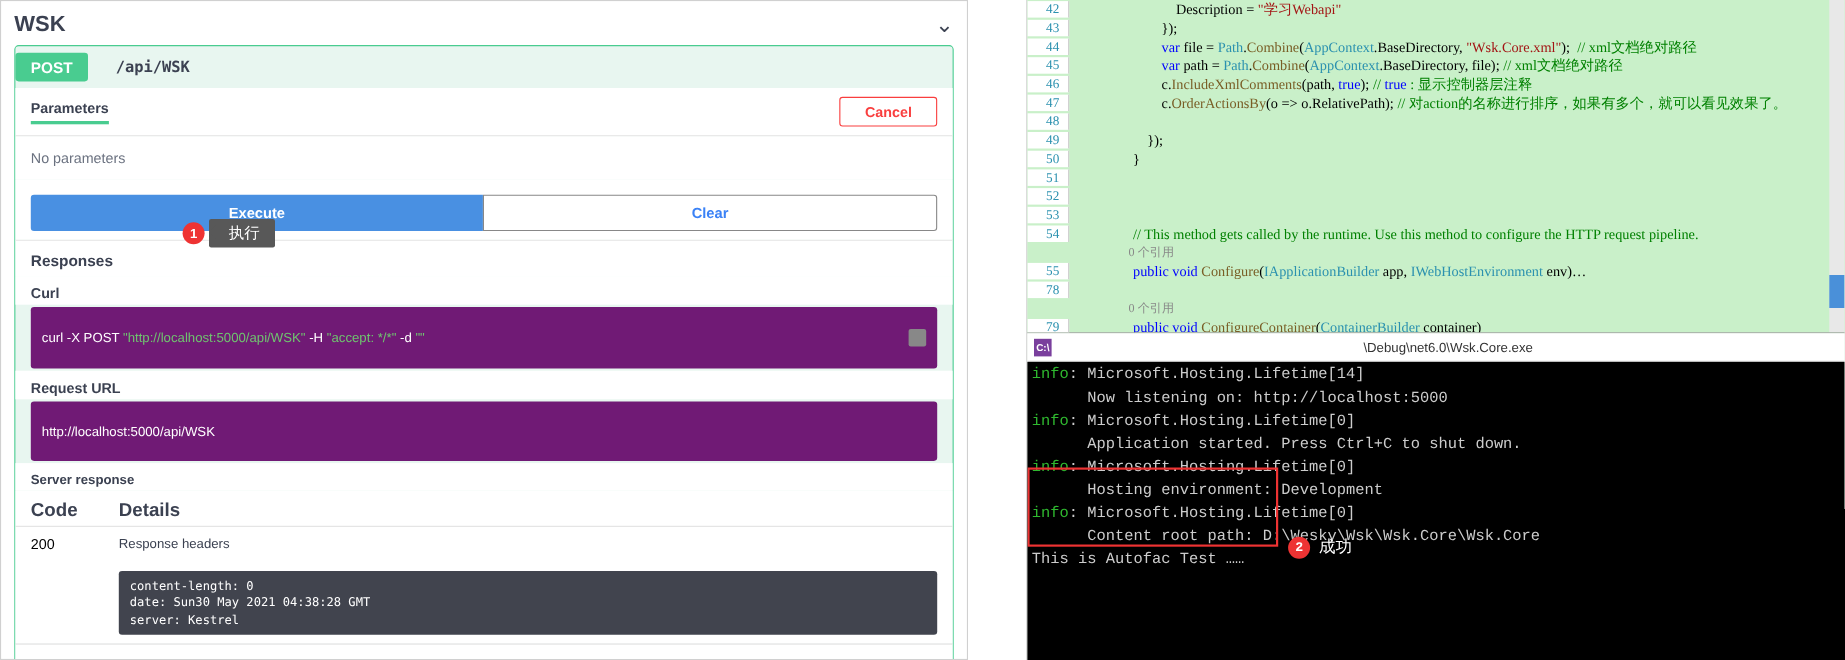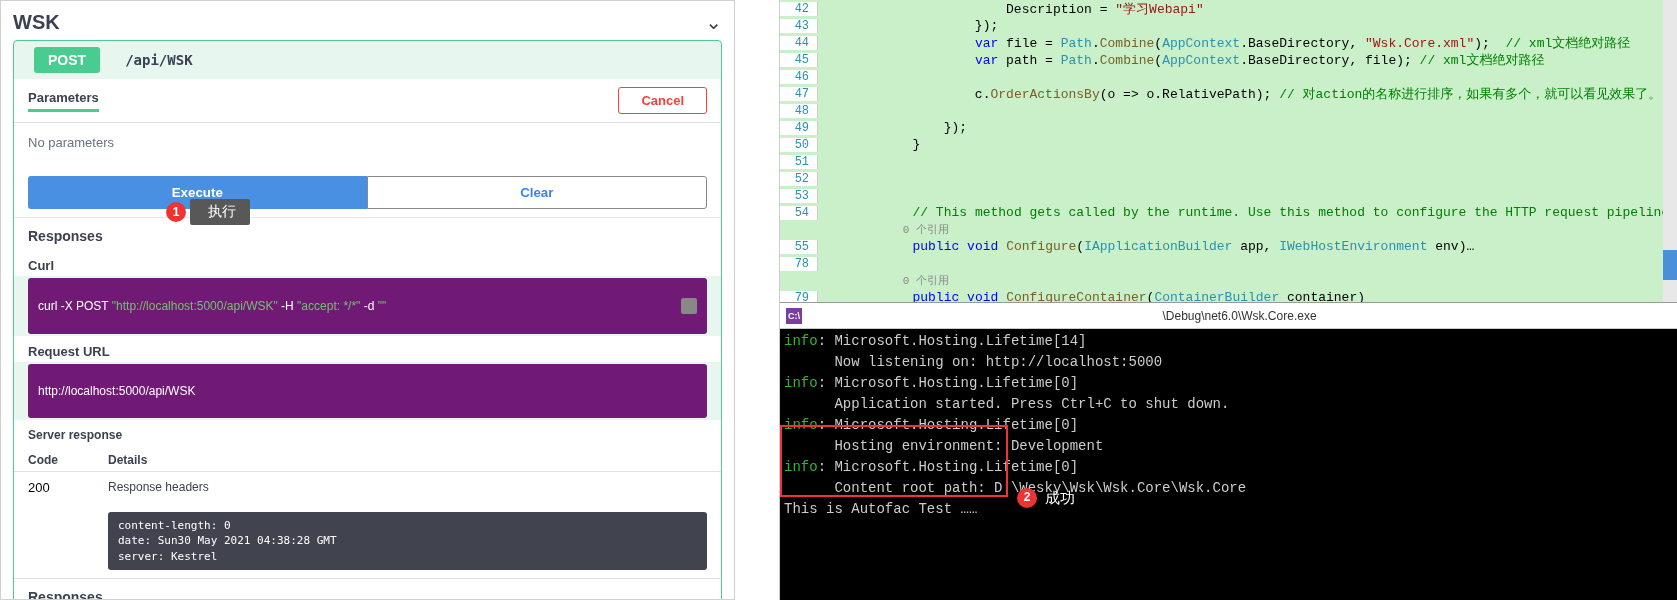--- a/index.html
+++ b/index.html
@@ -5,50 +5,50 @@
   * { margin:0; padding:0; box-sizing:border-box; }
   body { font-family: -apple-system, BlinkMacSystemFont, "Segoe UI", sans-serif; background:#e0f0e0; width:1677px; height:600px; overflow:hidden; display:flex; }
   .left-pane { width:880px; height:600px; background:#fff; border:1px solid #d0d0d0; padding:7px 12px 0 12px; overflow:hidden; position:relative; }
   .mid-strip { width:54px; height:600px; background:#fff; border-right:1px solid #ccc; }
   .right-pane { flex:1; height:600px; display:flex; flex-direction:column; }
   
   .op-header { display:flex; align-items:center; justify-content:space-between; padding:2px 0 6px 0; }
   .op-title { font-size:20px; font-weight:700; color:#3b4151; }
   .chev { font-size:20px; color:#3b4151; }
   .op-box { border:1px solid #49cc90; border-radius:4px; background:#e8f6f0; }
-  .op-bar { display:flex; align-items:center; padding:6px 20px; }
+  .op-bar { display:flex; align-items:center; padding:6px 0; }
   .method { background:#49cc90; color:#fff; font-weight:700; padding:5px 14px; border-radius:3px; font-size:14px; }
   .path { margin-left:25px; font-family:Consolas,monospace; font-size:14px; font-weight:700; color:#3b4151; }
   .sect-row { display:flex; justify-content:space-between; align-items:center; padding:8px 14px; background:#fff; border-bottom:1px solid #e0e0e0; }
   .sect-row .tabhdr { font-weight:700; color:#3b4151; font-size:13px; border-bottom:3px solid #49cc90; padding-bottom:4px; }
   .cancel-btn { border:1px solid #f93e3e; color:#f93e3e; background:#fff; border-radius:3px; padding:5px 22px; font-weight:700; font-size:13px; cursor:pointer; }
   .noparams { padding:12px 14px; color:#6b7280; font-size:13px; background:#fff; }
   .btnrow { display:flex; padding:14px 14px 8px 14px; gap:0; background:#fff; }
   .exec-btn { flex:1; background:#4990e2; color:#fff; border:none; padding:8px; font-weight:700; border-radius:3px 0 0 3px; cursor:pointer; }
   .clear-btn { flex:1; background:#fff; border:1px solid #888; color:#3b82f6; padding:8px; font-weight:600; border-radius:0 3px 3px 0; cursor:pointer; }
   .tooltip { position:absolute; left:165px; top:198px; display:flex; align-items:center; }
   .badge { width:20px; height:20px; border-radius:50%; background:#e33; color:#fff; font-size:12px; font-weight:700; display:flex; align-items:center; justify-content:center; }
   .tip-box { background:#585858; color:#fff; padding:4px 14px 4px 18px; font-size:14px; margin-left:4px; position:relative; border-radius:2px; }
   .tip-box:before { content:""; position:absolute; left:-6px; top:6px; border:6px solid transparent; border-right-color:#585858; }
   .sect-title { padding:10px 14px 6px 14px; font-weight:700; color:#3b4151; font-size:14px; background:#fff; border-top:1px solid #e8e8e8; }
   .label-sm { padding:8px 14px 3px 14px; font-weight:700; font-size:13px; color:#3b4151; background:#fff; }
   .code-bar { margin:2px 14px; background:#701a75; color:#fff; font-family:Liberation Sans, sans-serif; font-size:12px; padding:20px 10px; border-radius:3px; display:flex; justify-content:space-between; align-items:center; }
   .code-bar .s1 { color:#fff; }
   .code-bar .url { color:#6fc36f; }
   .copy-ic { width:16px; height:16px; background:#888; border-radius:2px; cursor:pointer; }
-  .tbl-hdr { display:flex; padding:8px 14px 4px 14px; background:#fff; font-size:12px; font-weight:700; color:#3b4151; border-bottom:1px solid #e0e0e0; }
+  .tbl-hdr { display:flex; padding:8px 14px 4px 14px; background:#fff; font-size:17px; font-weight:700; color:#3b4151; border-bottom:1px solid #e0e0e0; }
   .col-code { width:80px; }
   .col-det { flex:1; }
   .col-lnk { width:80px; text-align:right; }
   .tbl-row { display:flex; padding:8px 14px; background:#fff; font-size:13px; }
   .resp-hdr-box { background:#41444e; color:#fff; font-family:Consolas,monospace; font-size:11px; padding:6px 10px; border-radius:3px; margin-top:4px; line-height:1.4; }
   .resp-hdr-title { font-size:12px; color:#3b4151; margin-bottom:18px; }
   .nolinks { font-style:italic; color:#888; }
   
-  .code-area { flex:1; background:#c9f0c9; overflow:hidden; font-family:Liberation Mono, monospace; font-size:13px; position:relative; }
+  .code-area { flex:1; background:#c9f0c9; overflow:hidden; font-family:Liberation Serif, serif; font-size:13px; position:relative; }
   .code-line { display:flex; height:17px; align-items:center; }
   .gutter { width:38px; text-align:right; padding-right:8px; color:#2b91af; background:#fff; border-right:1px solid #ccc; font-size:12px; }
   .fold { width:14px; background:#fff; border-right:1px solid #ddd; color:#888; font-size:10px; text-align:center; }
   .marks { width:14px; background:#fff; }
   .code-txt { padding-left:4px; white-space:pre; }
   .kw { color:#0000ff; }
   .type { color:#2b91af; }
   .str { color:#a31515; }
   .cmt { color:#008000; }
   .mth { color:#795e26; }
@@ -156,20 +156,21 @@
       <div class="code-line">
         <span class="gutter">45</span>
         <span class="marks"></span>
         <span class="fold"></span>
         <span class="code-txt">                <span class="kw">var</span> path = <span class="type">Path</span>.<span class="mth">Combine</span>(<span class="type">AppContext</span>.BaseDirectory, file); <span class="cmt">// xml文档绝对路径</span></span>
       </div>
       <div class="code-line">
         <span class="gutter">46</span>
         <span class="marks"></span>
         <span class="fold"></span>
+        <span class="code-txt">                c.<span class="mth">IncludeXmlComments</span>(path, <span class="kw">true</span>); <span class="cmt">// <span class="kw">true</span> : 显示控制器层注释</span></span>
       </div>
       <div class="code-line">
         <span class="gutter">47</span>
         <span class="marks"></span>
         <span class="fold"></span>
         <span class="code-txt">                c.<span class="mth">OrderActionsBy</span>(o =&gt; o.RelativePath); <span class="cmt">// 对action的名称进行排序，如果有多个，就可以看见效果了。</span></span>
       </div>
       <div class="code-line">
         <span class="gutter">48</span>
         <span class="marks"></span>

